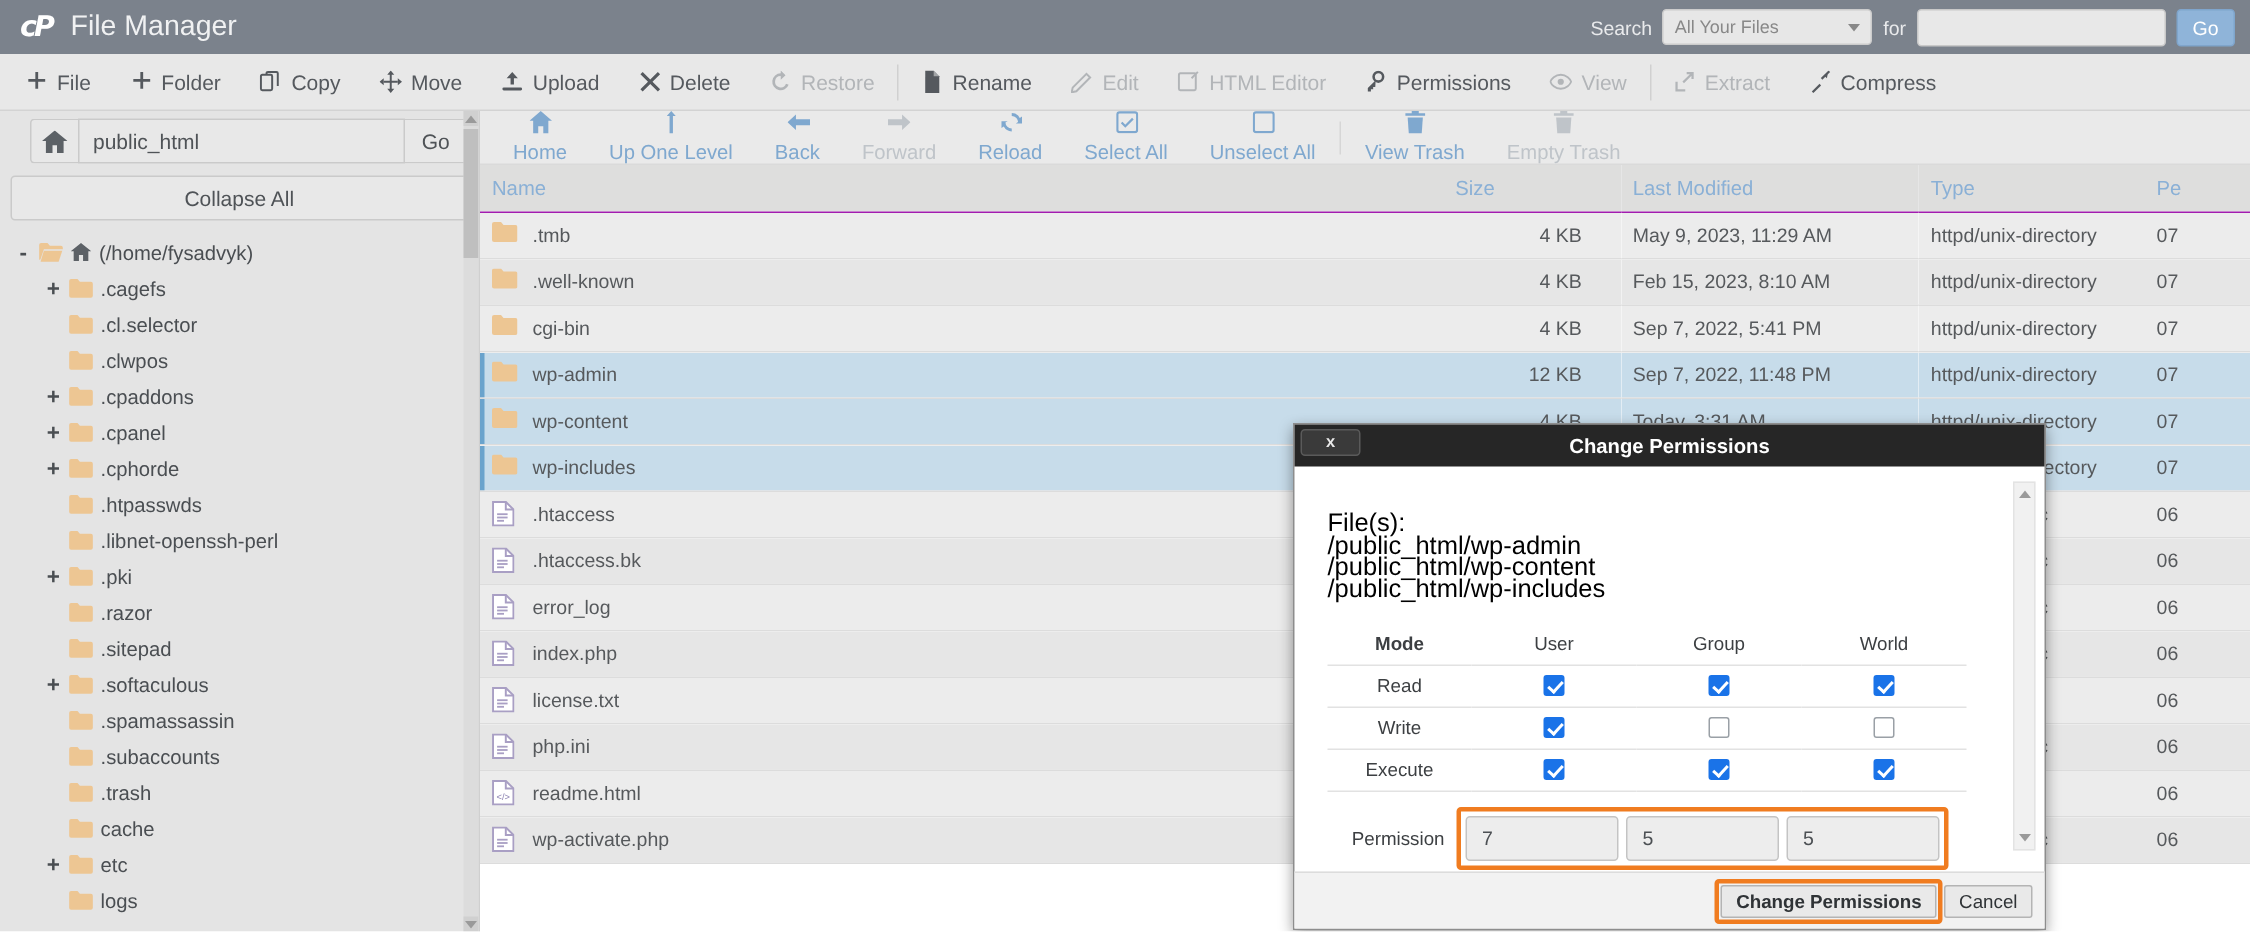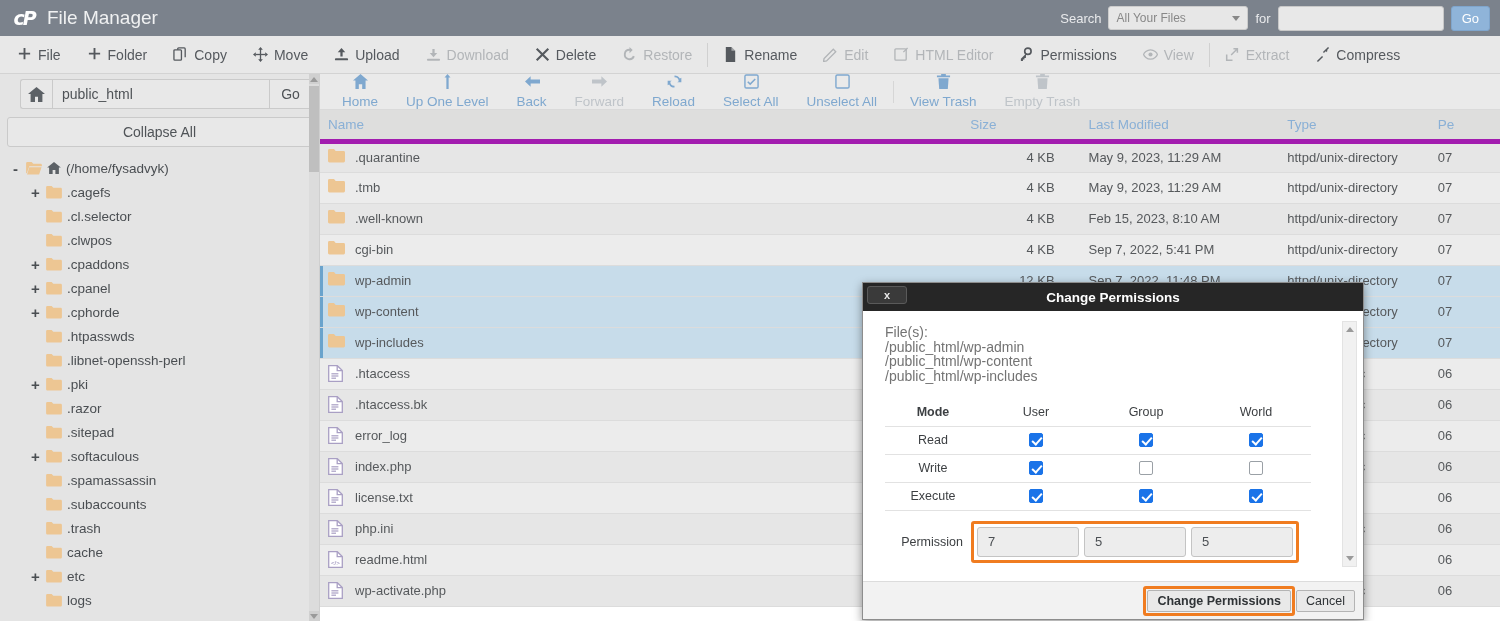--- a/index.html
+++ b/index.html
@@ -154,21 +154,21 @@
   .nav-item.disabled { color: #bfc4c9; }
   .nav-sep { width: 1px; height: 22px; background: #d6d6d6; margin: 0 2px; }
   .nav-ico { width: 14px; height: 14px; display: inline-block; flex:none; }
 
   
   #ftable { width: 100%; border-collapse: collapse; table-layout: fixed; }
   #ftable th {
     background: #dededd; height: 31px;
     color: #8ab0d6; font-weight: 400; font-size: 13.5px;
     text-align: left; padding: 0 8px;
-    border-bottom: 5px solid #a21caf;
+    border-bottom: 1px solid #a21caf;
   }
   #ftable td {
     height: 31px; padding: 0 8px;
     font-size: 13px; color: #56595c;
     border-bottom: 1px solid #dcdcdc;
     white-space: nowrap; overflow: hidden;
   }
   #ftable tr.odd td  { background: #e6e6e6; }
   #ftable tr.even td { background: #ececec; }
   #ftable tr.sel td  { background: #c7dcea; }
@@ -203,21 +203,21 @@
     background: #3a3a3a;
     border: 1px solid #5a5a5a; border-radius: 3px;
     color: #e8e8e8; font-size: 11px; font-weight: bold;
     display: flex; align-items: center; justify-content: center;
   }
   #modal-body {
     position: absolute; left: 0; top: 28px; right: 0; bottom: 38px;
     padding: 14px 0 0 22px;
     overflow: hidden;
   }
-  .files-list { font-size: 14px; color: #737373; line-height: 14.5px; }
+  .files-list { font-size: 17px; color: #000000; line-height: 14.5px; margin-top: 17px; }
   .files-list div { white-space: nowrap; }
   #perm-table {
     margin-top: 15px; width: 426px;
     border-collapse: collapse; table-layout: fixed;
   }
   #perm-table th, #perm-table td {
     height: 28px; font-size: 12.5px; font-weight: 400;
     color: #3c3f42; text-align: center;
     border-bottom: 1px solid #e2e2e2;
   }
@@ -353,29 +353,20 @@
       <span>Move</span>
     </div>
     <div class="tb-item">
       <span class="tb-ico">
         <svg width="15" height="15" viewBox="0 0 16 16" fill="#55595e">
           <path d="M8 1l4 4.5H9.2V10H6.8V5.5H4z"></path>
           <rect x="1" y="12" width="14" height="2.2" rx="1"></rect>
         </svg>
       </span>
       <span>Upload</span>
-    </div>
-    <div class="tb-item disabled">
-      <span class="tb-ico">
-        <svg width="15" height="15" viewBox="0 0 16 16" fill="#b2b5b8">
-          <path d="M8 11L4 6.5h2.8V2h2.4v4.5H12z"></path>
-          <rect x="1" y="12.5" width="14" height="2.2" rx="1"></rect>
-        </svg>
-      </span>
-      <span>Download</span>
     </div>
     <div class="tb-item">
       <span class="tb-ico">
         <svg width="15" height="15" viewBox="0 0 16 16" fill="#55595e">
           <path d="M2.6 1l5.4 5.4L13.4 1l1.6 1.6L9.6 8l5.4 5.4-1.6 1.6L8 9.6 2.6 15 1 13.4 6.4 8 1 2.6z"></path>
         </svg>
       </span>
       <span>Delete</span>
     </div>
     <div class="tb-item disabled">
@@ -685,34 +676,20 @@
       <thead>
         <tr>
           <th class="c-name">Name</th>
           <th class="c-size">Size</th>
           <th class="c-mod">Last Modified</th>
           <th class="c-type">Type</th>
           <th class="c-perm">Pe</th>
         </tr>
       </thead>
       <tbody id="ftbody">
-          <tr class="odd">
-            <td class="c-name">
-              <span class="namecell">
-                <span class="ficon"><svg width="17" height="14" viewBox="0 0 17 14">
-                    <path d="M0 1.4A1.4 1.4 0 011.4 0H6l1.7 2h7.9A1.4 1.4 0 0117 3.4V12a1.4 1.4 0 01-1.4 1.4H1.4A1.4 1.4 0 010 12z" fill="#edc693"></path>
-                  </svg></span>
-                <span>.quarantine</span>
-              </span>
-            </td>
-            <td class="c-size">4 KB</td>
-            <td class="c-mod">May 9, 2023, 11:29 AM</td>
-            <td class="c-type">httpd/unix-directory</td>
-            <td class="c-perm">07</td>
-          </tr>
           <tr class="even">
             <td class="c-name">
               <span class="namecell">
                 <span class="ficon"><svg width="17" height="14" viewBox="0 0 17 14">
                     <path d="M0 1.4A1.4 1.4 0 011.4 0H6l1.7 2h7.9A1.4 1.4 0 0117 3.4V12a1.4 1.4 0 01-1.4 1.4H1.4A1.4 1.4 0 010 12z" fill="#edc693"></path>
                   </svg></span>
                 <span>.tmb</span>
               </span>
             </td>
             <td class="c-size">4 KB</td>

